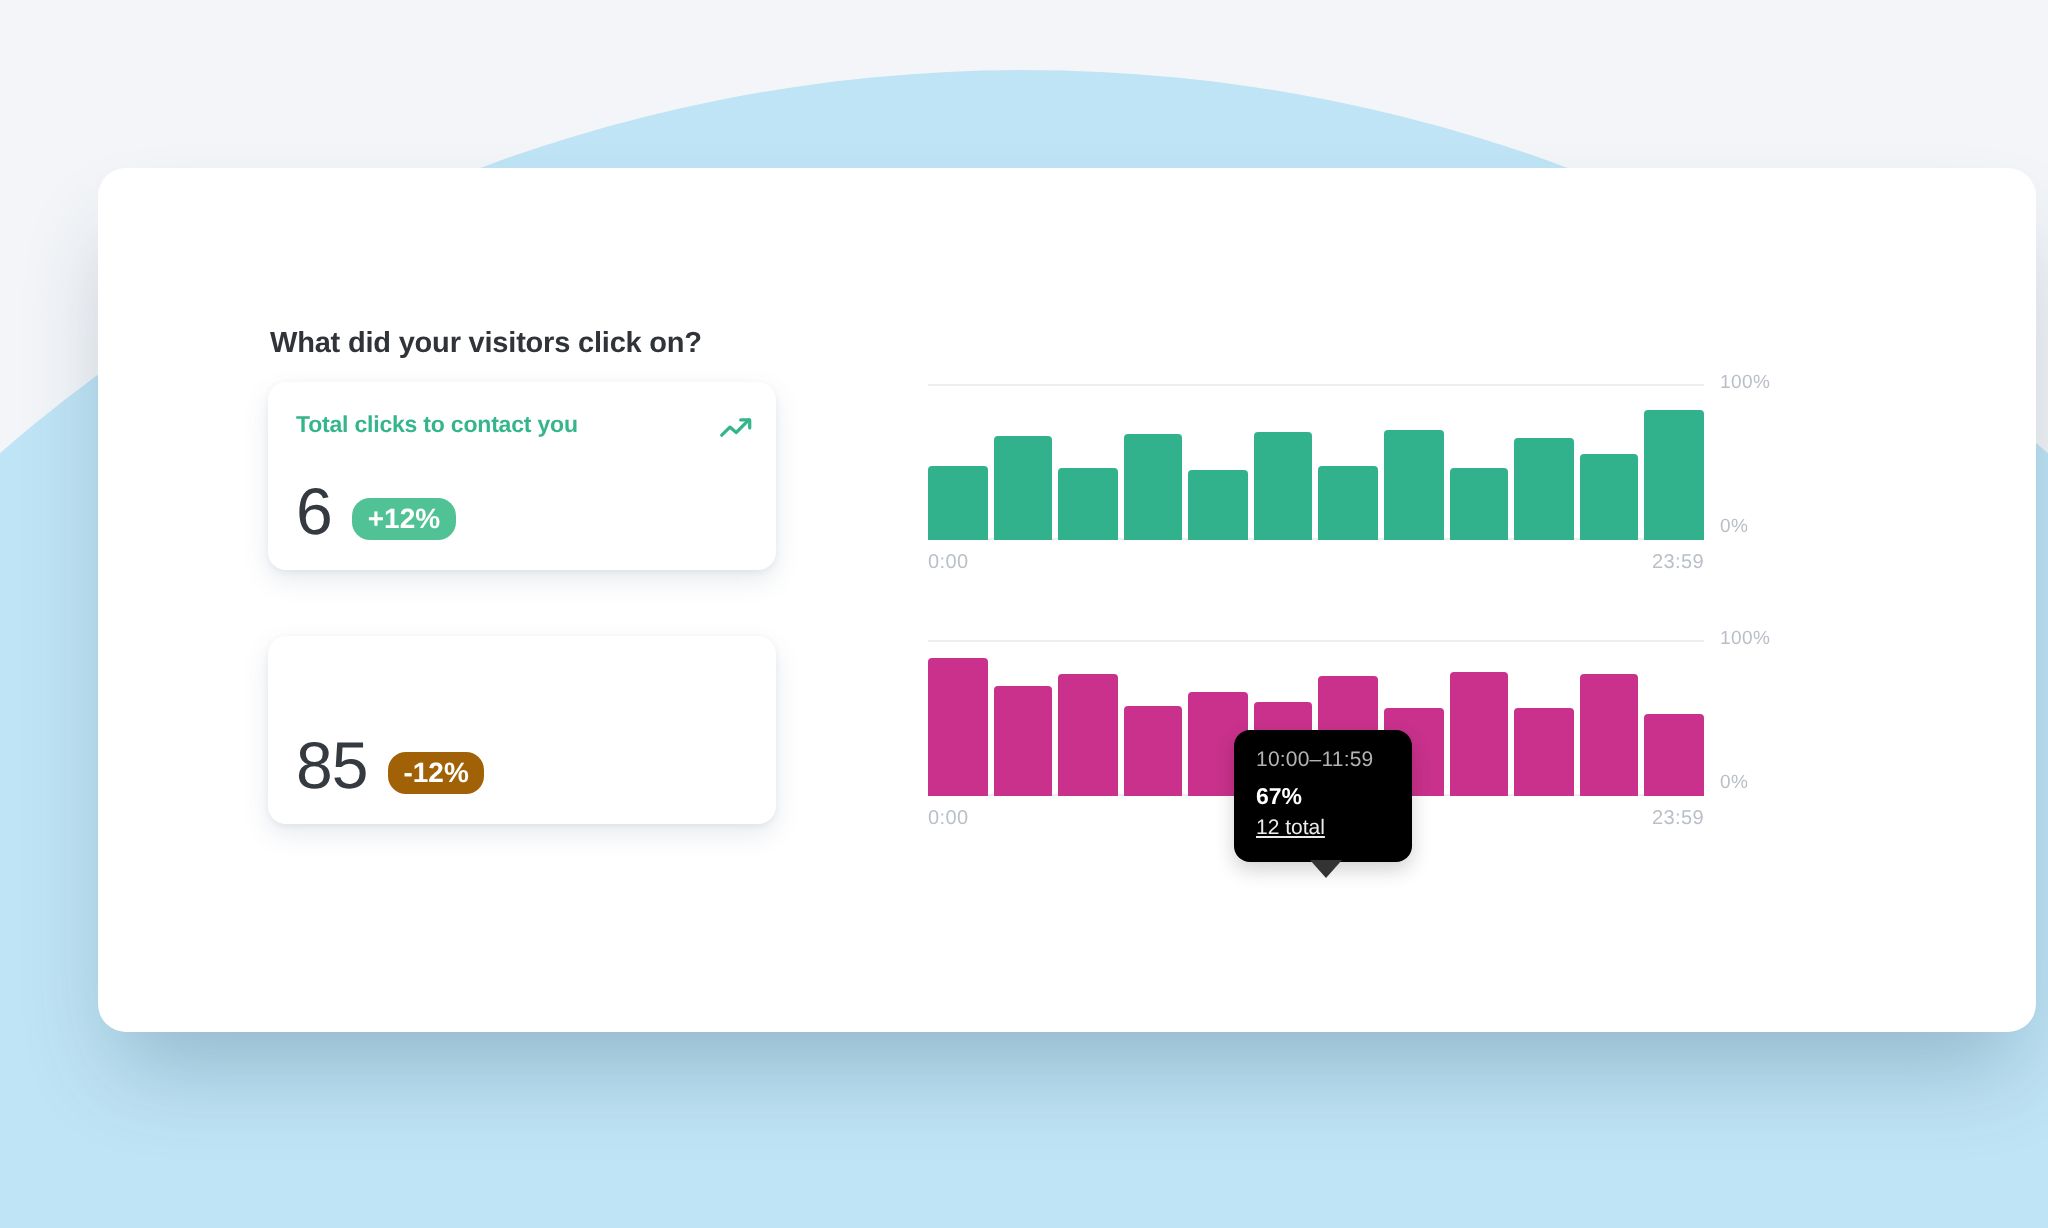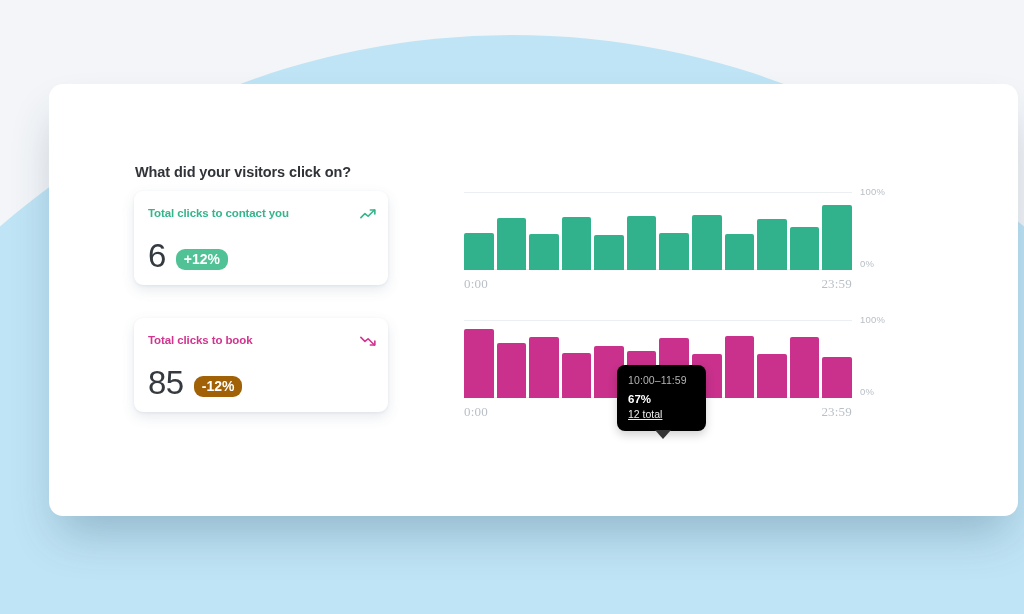--- a/index.html
+++ b/index.html
@@ -177,24 +177,23 @@
   .axis-val.v0   { top: 66px; }
 
   .axis-times {
     position: relative;
     width: 388px;
     margin-top: 6px;
     height: 14px;
   }
   .axis-time {
     position: absolute;
-    font-size: 13px;
+    font-size: 10px;
     color: #b9bfc7;
     letter-spacing: 0.2px;
-    font-family: Liberation Serif, serif;
   }
   .axis-time.start { left: 0; }
   .axis-time.end   { right: 0; }
 
   
   .tooltip {
     position: absolute;
     left: 568px;
     top: 281px;
     width: 89px;
@@ -255,29 +254,20 @@
           </svg>
         </span>
       </div>
       <div class="metric-body">
         <span class="metric-value">6</span>
         <span class="metric-badge up">+12%</span>
       </div>
     </div>
 
     <div class="metric-card card-2">
-      <div class="metric-head">
-        <span class="metric-label pink">Total clicks to book</span>
-        <span>
-          <svg class="trend-icon" viewBox="0 0 20 14" fill="none" stroke="#d2348f" stroke-width="1.8" stroke-linecap="round" stroke-linejoin="round">
-            <polyline points="1,3 5.5,7.5 9,4.5 16,11.5"></polyline>
-            <polyline points="11.5,11.5 16.5,11.5 16.5,7"></polyline>
-          </svg>
-        </span>
-      </div>
       <div class="metric-body">
         <span class="metric-value">85</span>
         <span class="metric-badge down">-12%</span>
       </div>
     </div>
 
     <div class="chart-block chart-top">
       <div class="plot">
         <div class="gridline top"></div>
         <div class="gridline bottom"></div>

